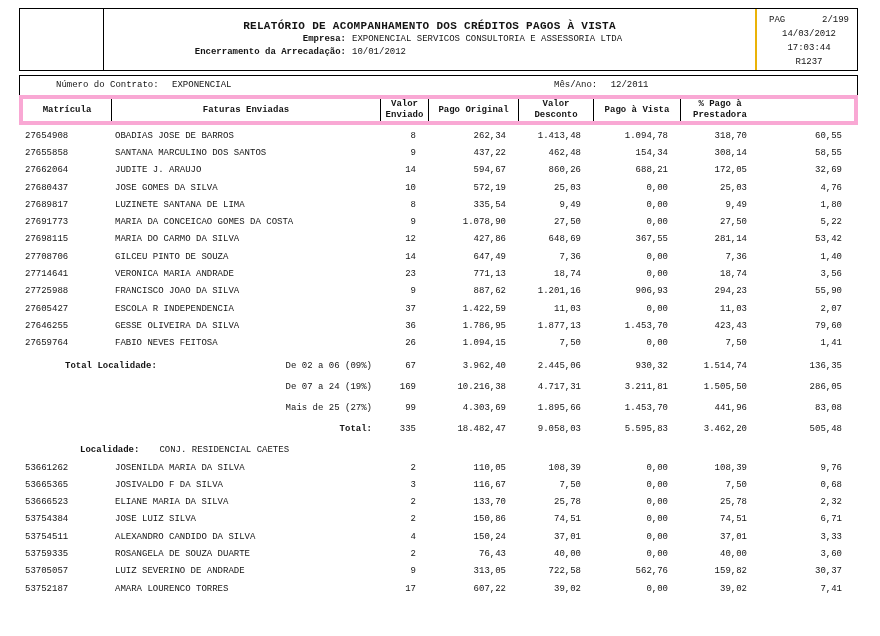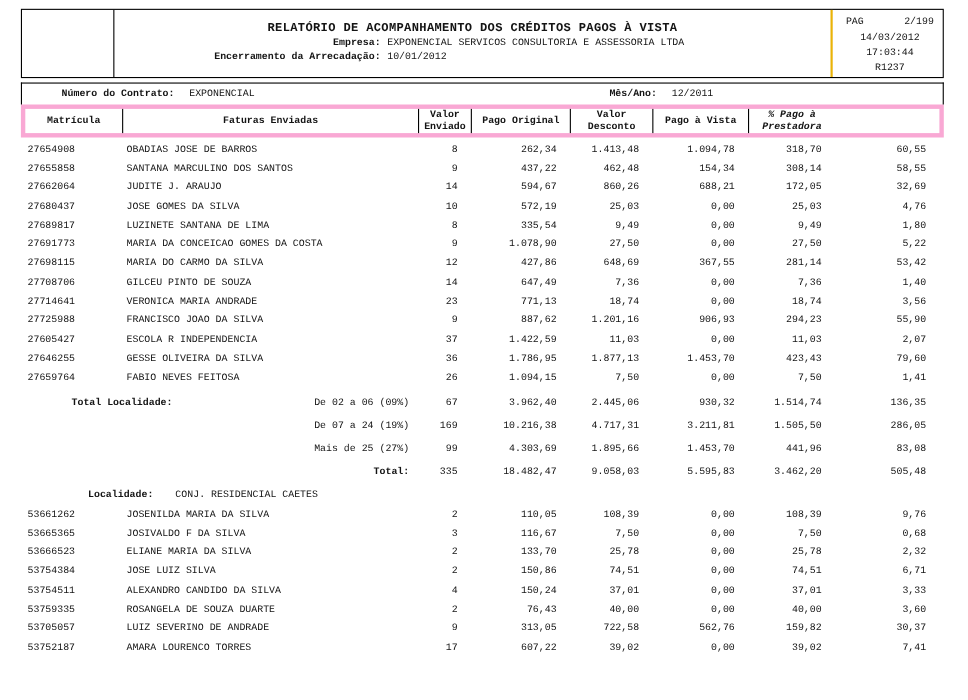--- a/index.html
+++ b/index.html
@@ -17,31 +17,31 @@
   .meta-label { width:242px; text-align:right; font-weight:bold; }
   .meta-value { margin-left:6px; }
   .page-box { width:102px; border-left:2px solid #eab308; padding:4px 8px 0 12px; line-height:14px; }
   .pag-line { display:flex; justify-content:space-between; }
   .pb-center { text-align:center; }
 
   
   .contract-bar { position:relative; margin-top:4px; height:20px; border:1px solid #000; border-bottom:none; line-height:19px; }
   .cpair-left { position:absolute; left:36px; }
   .cpair-right { position:absolute; left:534px; }
-  .lbl { font-weight:bold; }
+  .lbl { font-weight:normal; }
   .val { margin-left:8px; }
 
   
   .thead { display:grid; grid-template-columns:88px 269px 48px 90px 75px 87px 79px 103px;
            border:4px solid #f9a8d4; height:30px; font-weight:bold; }
   .hcell { border-left:1px solid #000; display:flex; align-items:center; justify-content:center;
            text-align:center; line-height:11px; padding:0 4px; }
   .hcell:first-child { border-left:none; }
   .hcell.left { justify-content:flex-start; padding-left:8px; text-align:left; }
-  .hcell.wrap { padding:0 6px;font-style:italic; }
+  .hcell.wrap { padding:0 6px; }
 
   .tbody { padding-top:2px; }
   .trow { display:grid; grid-template-columns:88px 269px 48px 90px 75px 87px 79px 103px;
           height:17.3px; align-items:center; }
   .trow.total-row { grid-template-columns:357px 48px 90px 75px 87px 79px 103px; height:21px; }
   .group-gap { height:4px; }
   .tcell { overflow:hidden; white-space:nowrap; }
   .c-mat { padding-left:6px; }
   .c-cli { padding-left:8px; }
   .num { text-align:right; padding-right:8px; }

